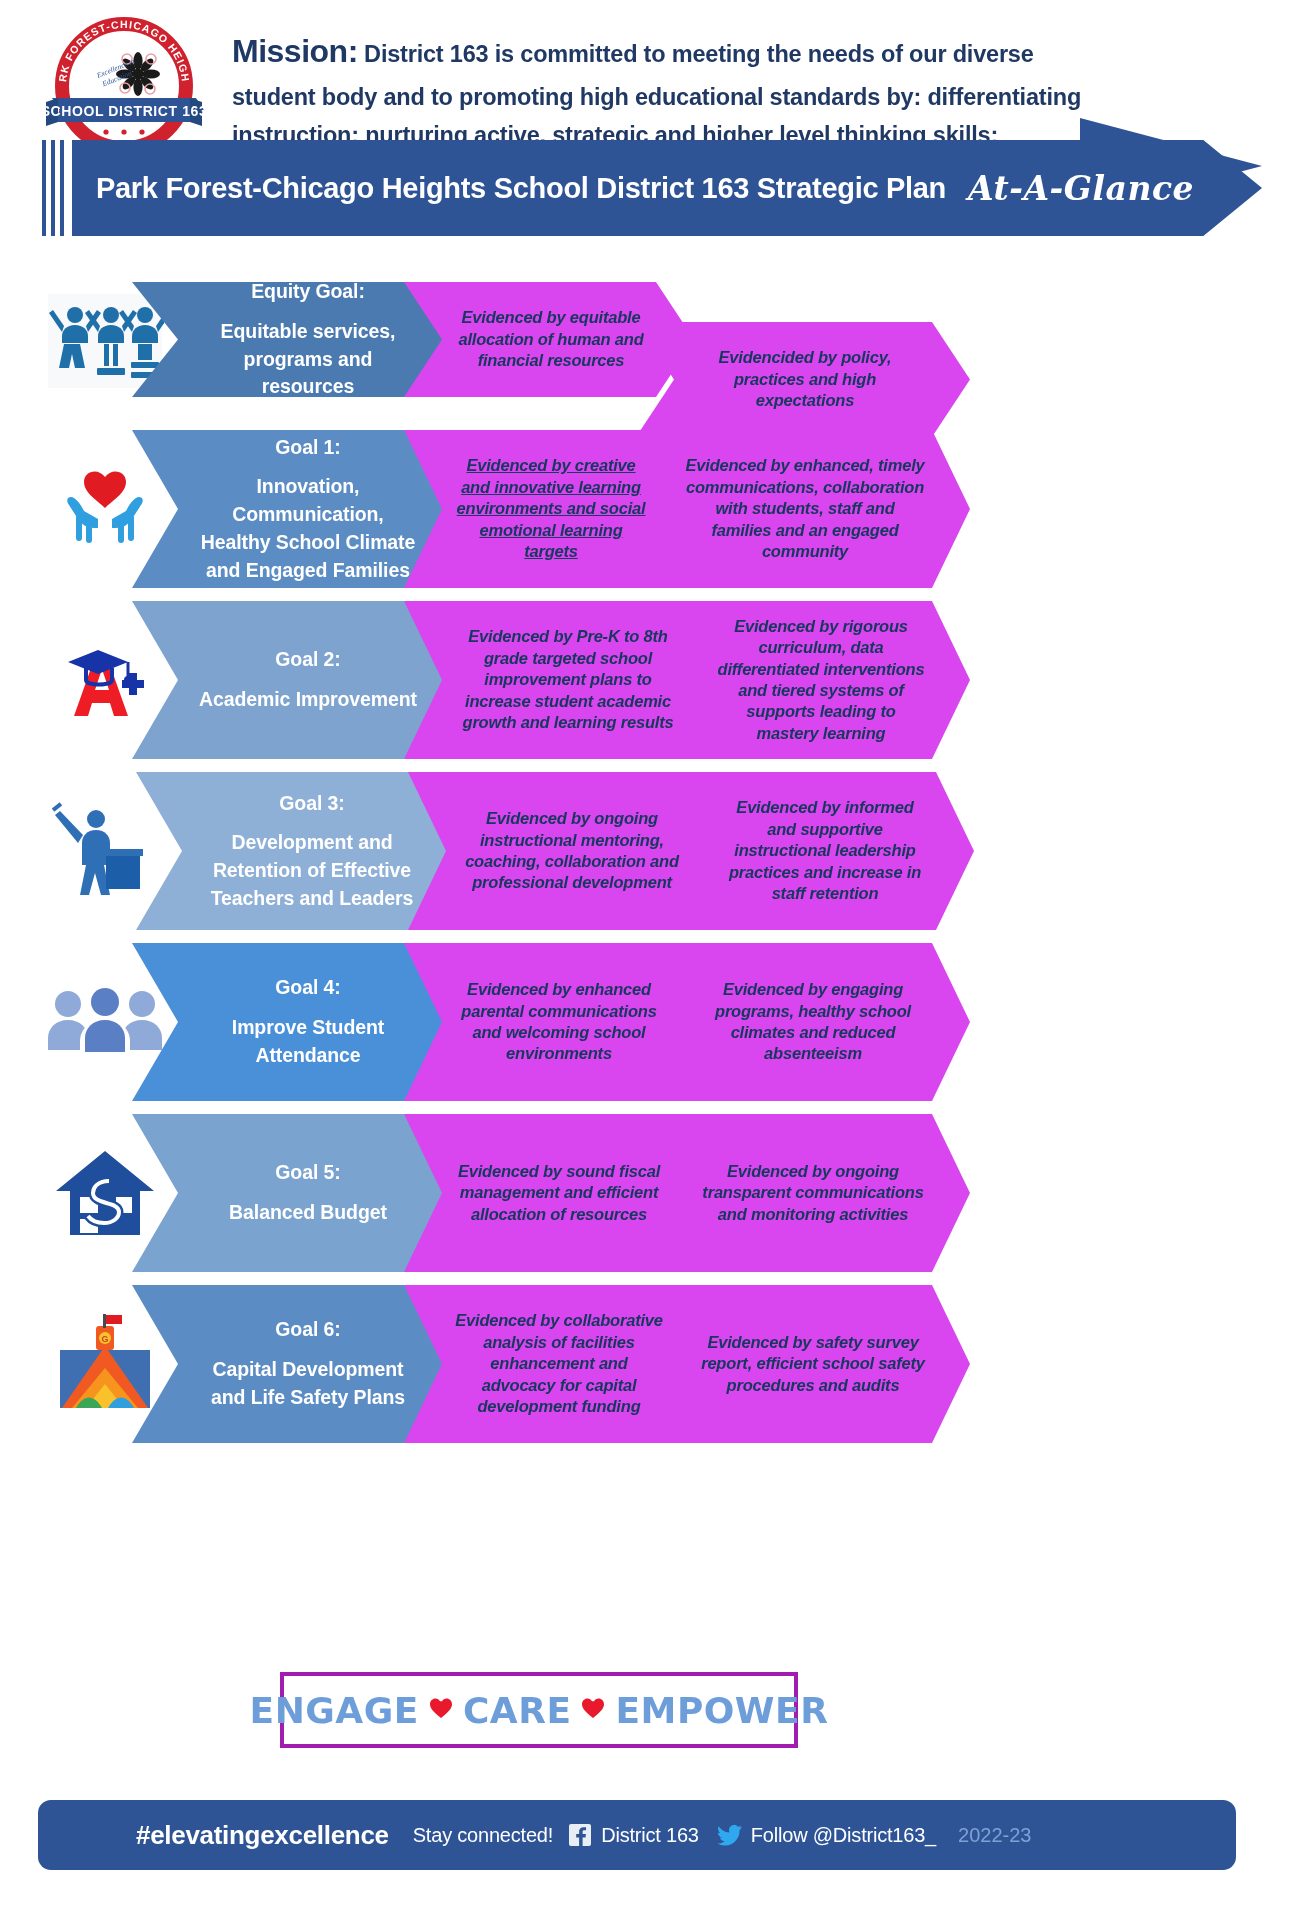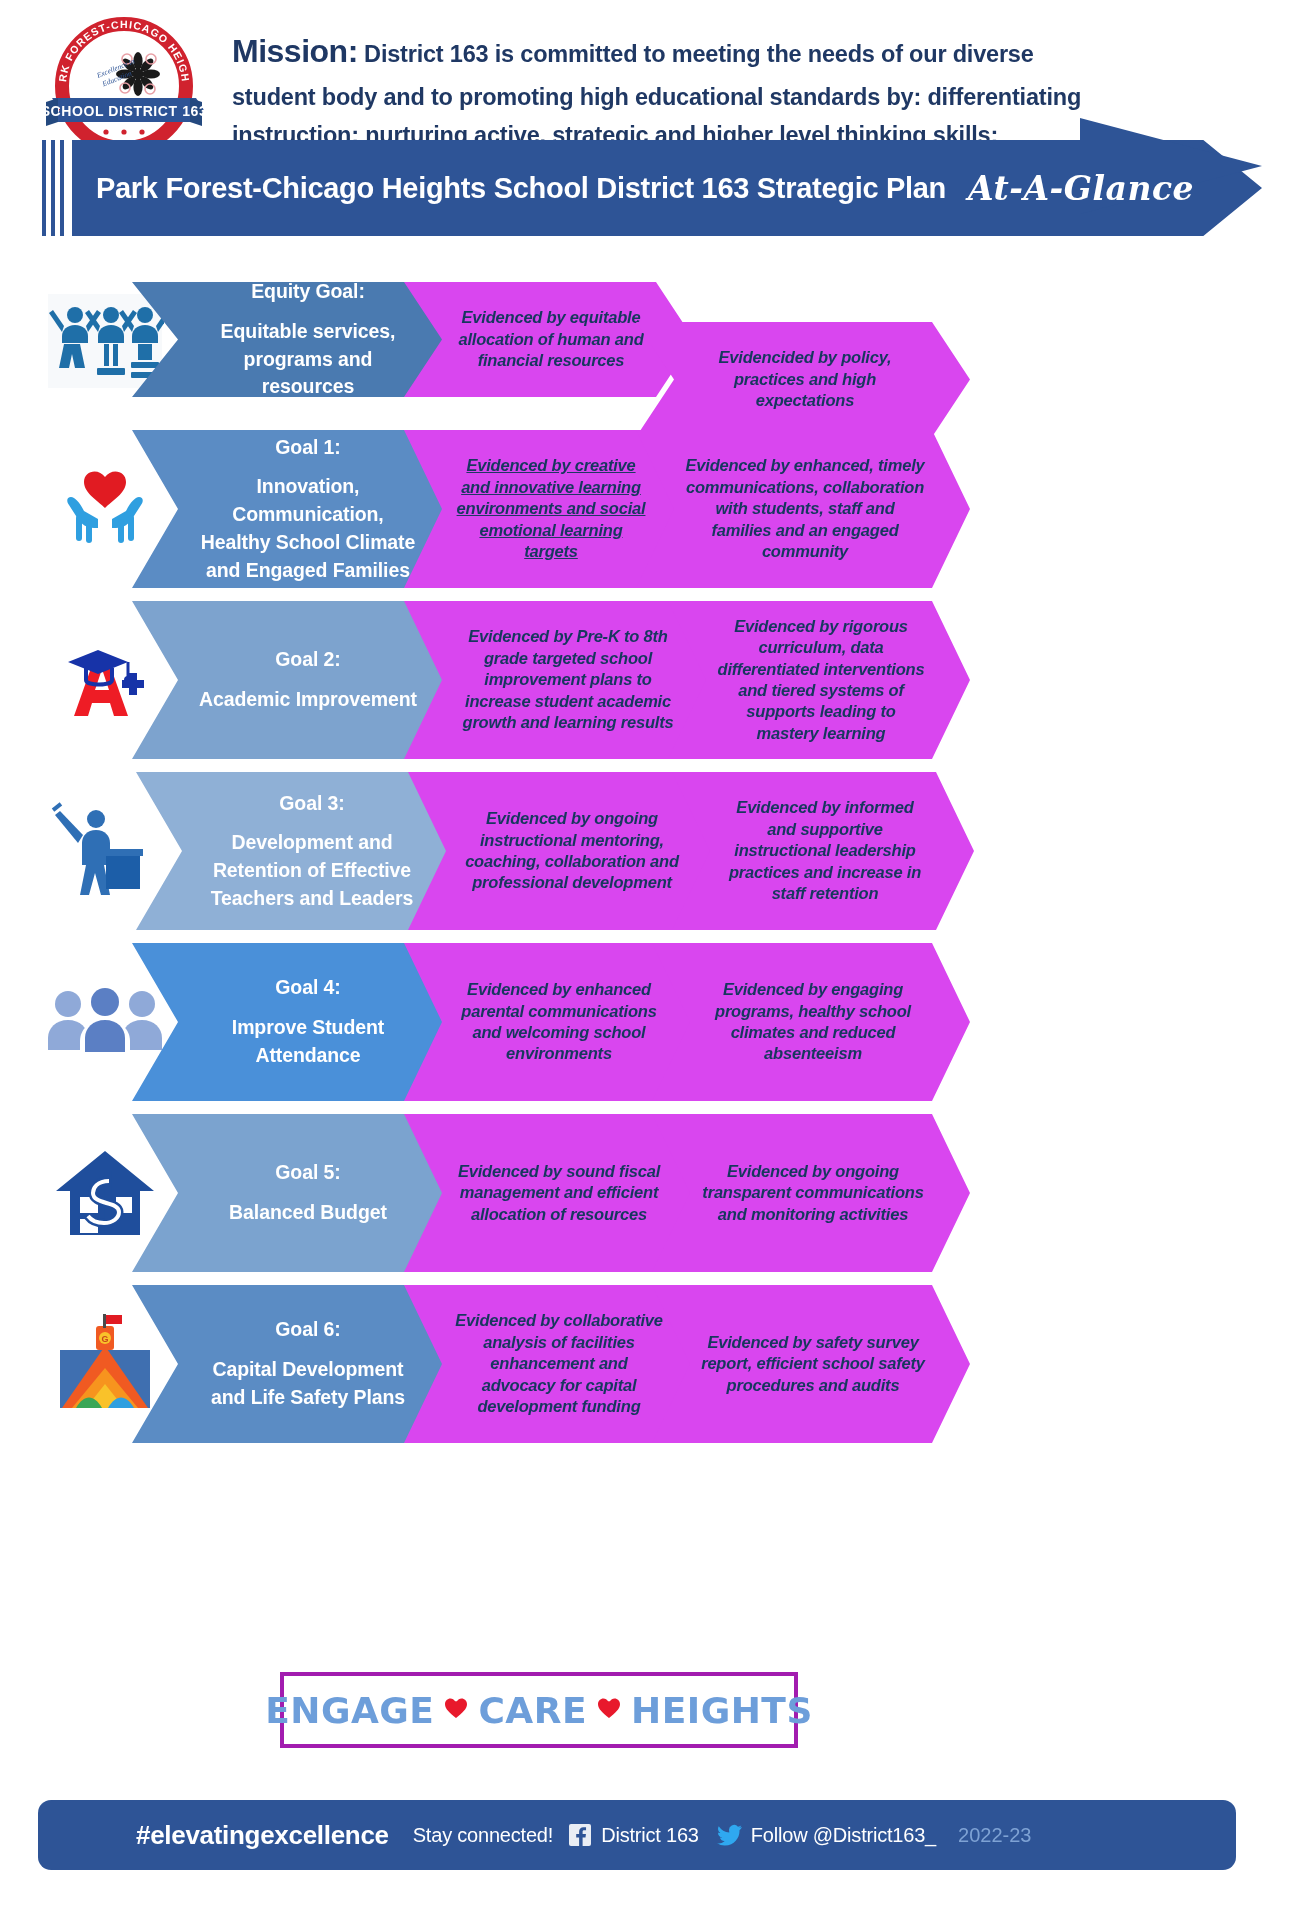--- a/index.html
+++ b/index.html
@@ -368,21 +368,21 @@
     <svg width="24" height="22" viewBox="0 0 24 22">
         <path d="M12 21C6 16 1 12 1 7.2 1 3.8 3.6 1.5 6.4 1.5c2 0 3.8 1.1 4.7 2.8h1.8C13.8 2.6 15.6 1.5 17.6 1.5 20.4 1.5 23 3.8 23 7.2 23 12 18 16 12 21z" fill="#e8192c"></path>
       </svg>
   </span>
   <span class="tag-word">CARE</span>
   <span class="heart">
     <svg width="24" height="22" viewBox="0 0 24 22">
         <path d="M12 21C6 16 1 12 1 7.2 1 3.8 3.6 1.5 6.4 1.5c2 0 3.8 1.1 4.7 2.8h1.8C13.8 2.6 15.6 1.5 17.6 1.5 20.4 1.5 23 3.8 23 7.2 23 12 18 16 12 21z" fill="#e8192c"></path>
       </svg>
   </span>
-  <span class="tag-word">HEIGHTS</span>
+  <span class="tag-word">EMPOWER</span>
 </div>
 
 <div class="footer">
   <span class="f-hash">#elevatingexcellence</span>
   <span class="f-stay">Stay connected!</span>
   <span class="f-fb">
     <svg width="22" height="22" viewBox="0 0 22 22">
         <rect width="22" height="22" rx="2" fill="#e9edf4"></rect>
         <path d="M13.6 22V13.4h2.9l.44-3.36h-3.34V7.9c0-.97.27-1.63 1.66-1.63h1.78V3.26c-.31-.04-1.37-.13-2.6-.13-2.57 0-4.33 1.57-4.33 4.45v2.46H7.2v3.36h2.9V22z" fill="#2e5496"></path>
       </svg>

